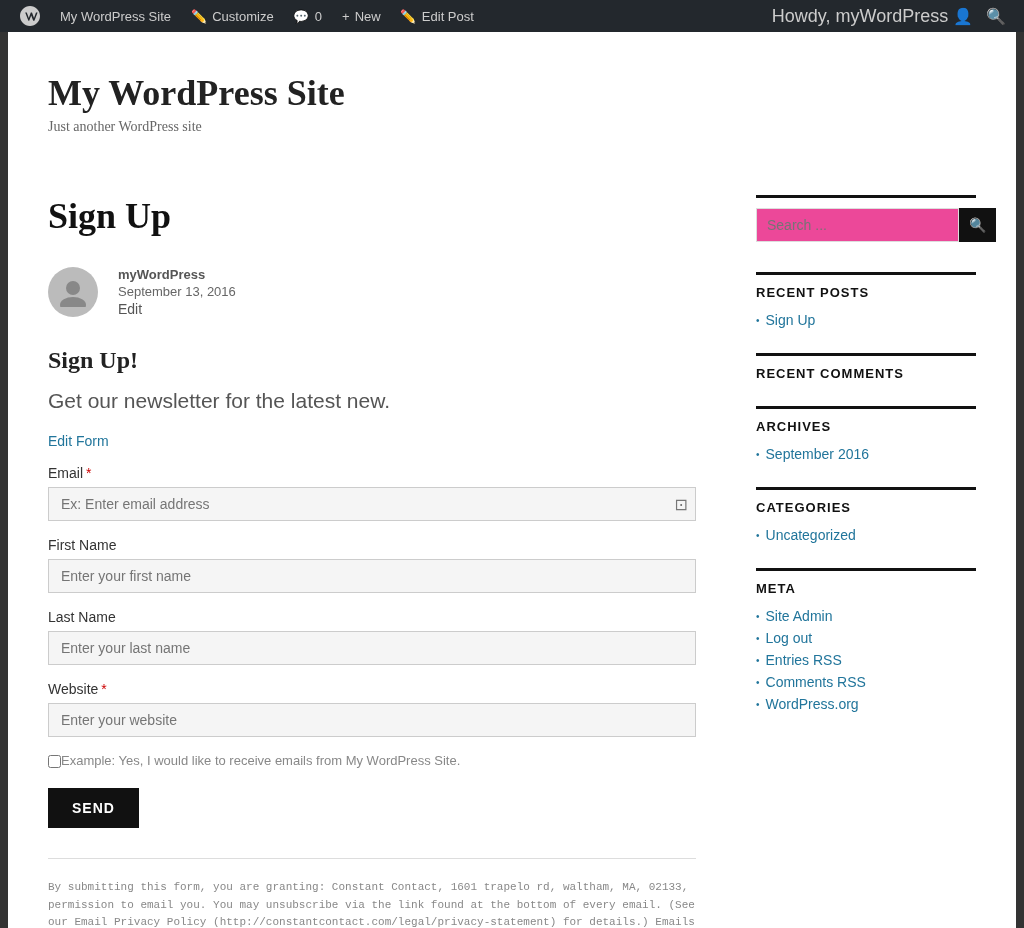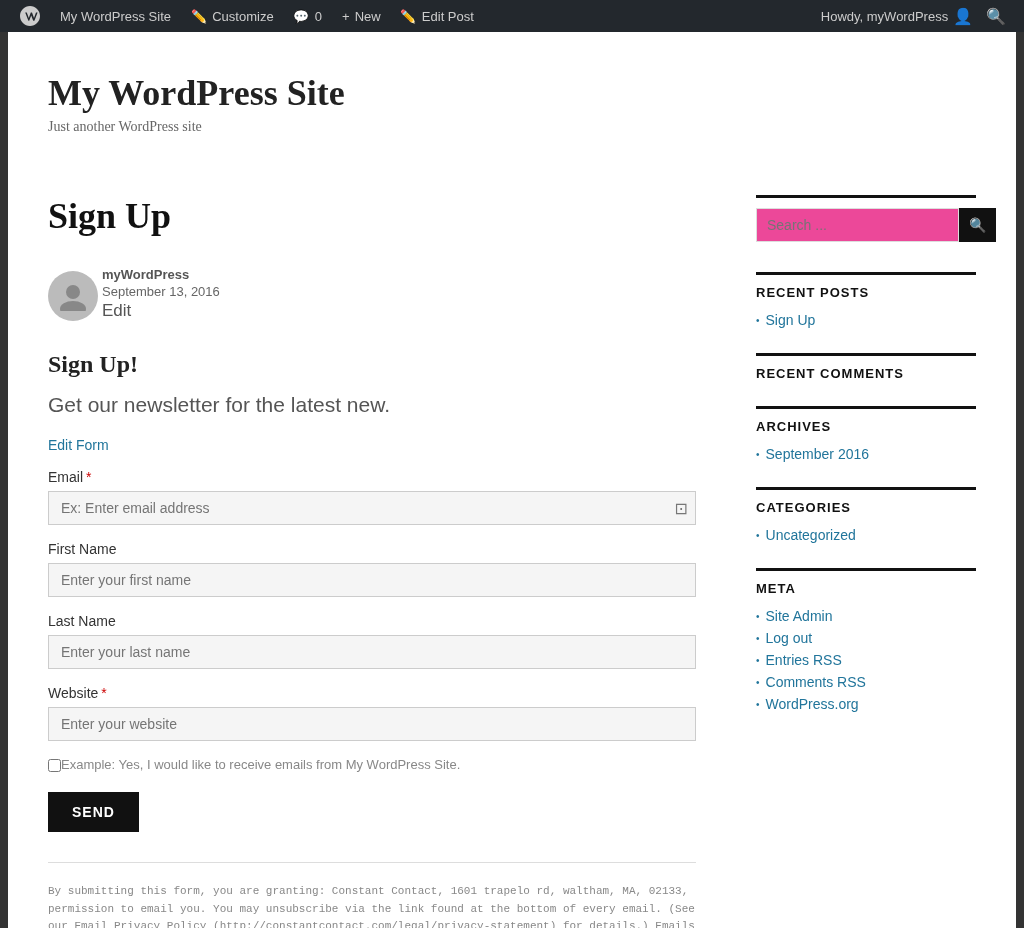--- a/index.html
+++ b/index.html
@@ -20,21 +20,21 @@
     }
     .admin-bar-left { display: flex; align-items: center; gap: 0; flex: 1; }
     .admin-bar-item {
       display: flex; align-items: center; gap: 5px;
       padding: 0 10px; height: 32px; color: #ccc; text-decoration: none;
       cursor: pointer;
     }
     .admin-bar-right { display: flex; align-items: center; gap: 5px; }
     .admin-icon { font-size: 16px; }
     .wp-logo-icon { width: 20px; height: 20px; fill: #ccc; }
-    .howdy { color: #ccc; font-size: 13px; font-family: -apple-system, BlinkMacSystemFont, sans-serif; }
+    .howdy { color: #ccc; font-size: 18px; font-family: -apple-system, BlinkMacSystemFont, sans-serif; }
     .search-icon-admin { font-size: 16px; cursor: pointer; color: #ccc; padding: 0 8px; }
 
     
     #page-wrapper {
       background: #fff;
       max-width: 1008px;
       margin: 0 auto;
       min-height: 896px;
     }
 
@@ -72,35 +72,35 @@
       font-size: 36px;
       font-weight: bold;
       color: #111;
       margin-bottom: 30px;
       font-family: Georgia, serif;
     }
 
     
     #post-meta {
       display: flex;
-      align-items: flex-end;
-      gap: 4px;
+      align-items: center;
+      gap: 20px;
       margin-bottom: 30px;
     }
     #avatar {
       width: 50px; height: 50px;
       background: #bbb;
       border-radius: 50%;
       display: flex; align-items: center; justify-content: center;
       color: #888; font-size: 28px;
     }
     #meta-info { font-family: -apple-system, BlinkMacSystemFont, sans-serif; font-size: 13px; }
     #meta-author { font-weight: bold; color: #555; margin-bottom: 2px; }
     #meta-date { color: #666; margin-bottom: 2px; }
-    #meta-edit a { color: #555; text-decoration: none; font-size: 17px; }
+    #meta-edit a { color: #555; text-decoration: none; font-size: 14px; }
 
     
     #post-content { }
     #form-section { }
     #form-title { font-size: 24px; font-weight: bold; color: #222; margin-bottom: 15px; font-family: Georgia, serif; }
     #form-description { font-size: 21px; color: #555; margin-bottom: 20px; font-family: -apple-system, BlinkMacSystemFont, sans-serif; }
     #edit-form-link { color: #21759b; text-decoration: none; font-size: 14px; font-family: -apple-system, sans-serif; display: block; margin-bottom: 8px; }
 
     
     .form-field-label {

